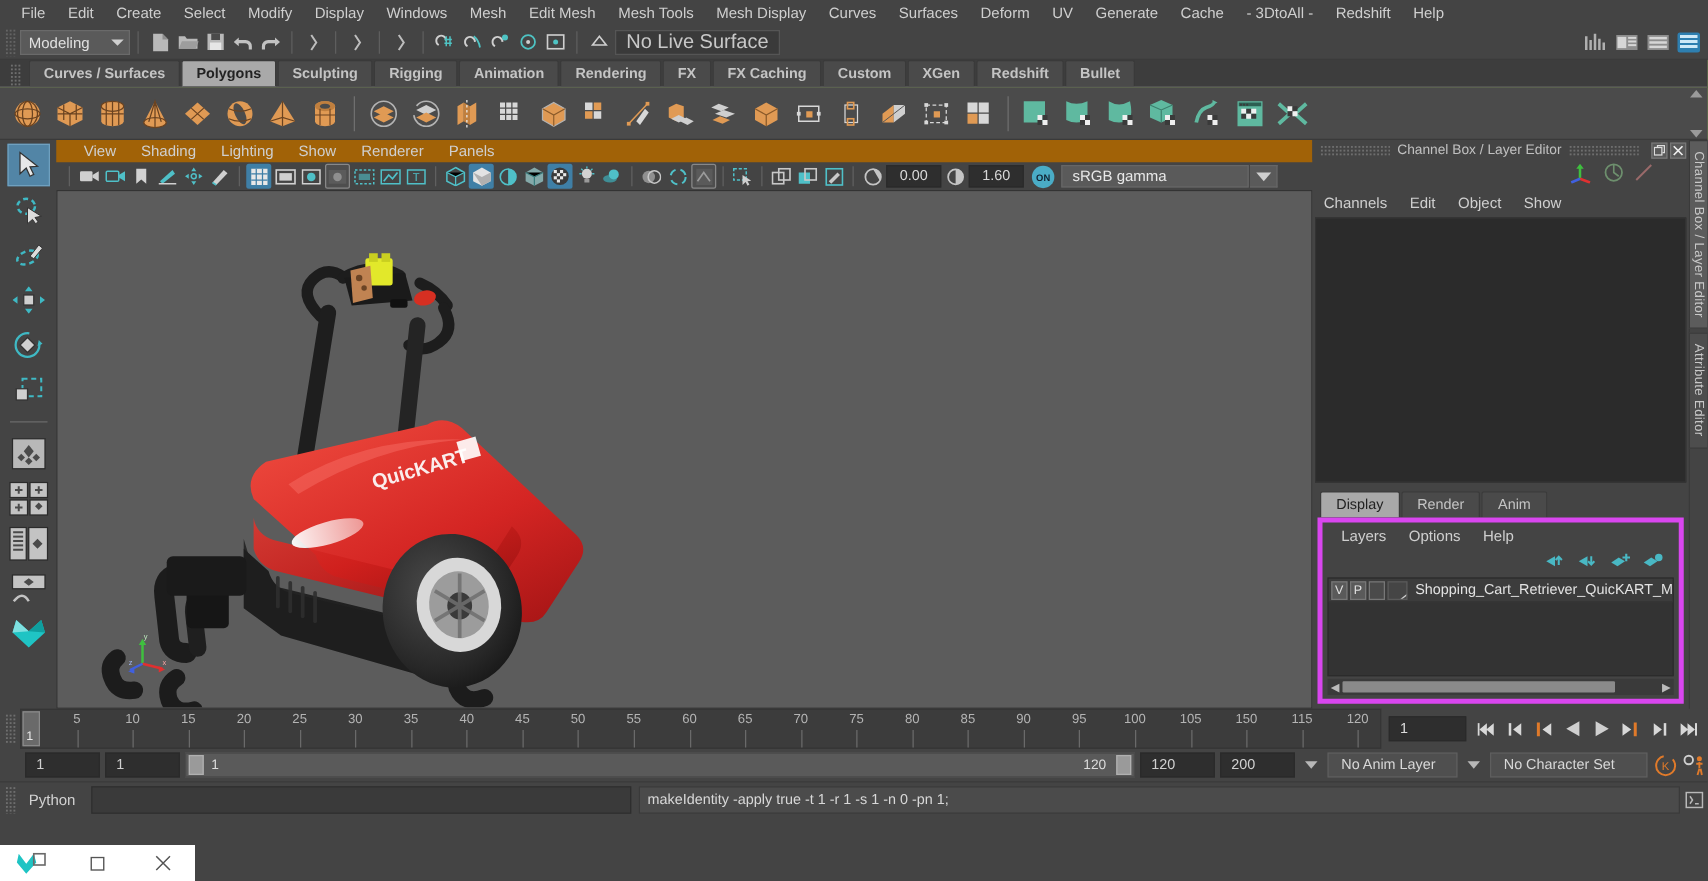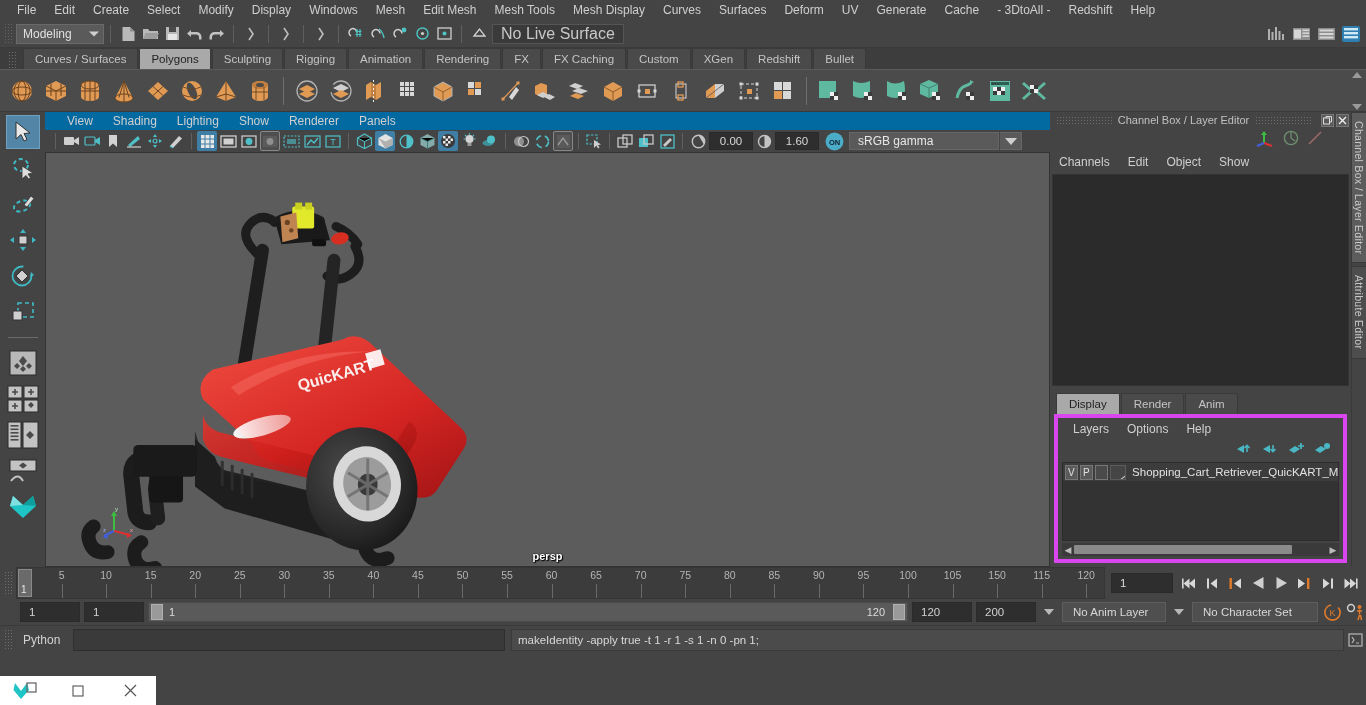--- a/index.html
+++ b/index.html
@@ -45,21 +45,21 @@
   }
   .sl-sep{ width:1px; height:18px; background:#5e5e5e; margin:0 6px; }
   .sl-icon{ width:22px;height:22px;display:flex;align-items:center;justify-content:center; }
   .livebox{
     height:20px; background:#3a3a3a; border:1px solid #555; color:#c8c8c8;
     display:flex;align-items:center; padding:0 8px; font-size:16px; margin-left:2px;
   }
   .sl-right{ margin-left:auto; display:flex; align-items:center; gap:3px; padding-right:4px; }
 
   
-  .shelfwrap{ background:#bef264; }
+  .shelfwrap{ background:#bef264;font-weight:bold; }
   .shelftabs{
     height:22px; display:flex; align-items:flex-end; padding-left:6px;
     background:#3d3d3d; border-bottom:1px solid #5a5a5a;
   }
   .shelfgrip{
     width:9px;height:18px;margin:2px 6px 0 2px;
     background-image:radial-gradient(#6e6e6e 1px, transparent 1px);
     background-size:3px 3px;
   }
   .shelftab{
@@ -91,21 +91,21 @@
     width:45px; background:#444; display:flex; flex-direction:column;
     align-items:center; padding-top:3px; gap:2px;
   }
   .tbtn{ width:34px;height:34px; display:flex;align-items:center;justify-content:center; }
   .tbtn.sel{ background:#5285a6; border:1px solid #6fa0bf; }
   .tdiv{ width:30px; height:1px; background:#6a6a6a; margin:6px 0; }
 
   
   .vpcol{ flex:1; display:flex; flex-direction:column; background:#444; min-width:0; }
   .vpmenu{
-    height:18px; display:flex; align-items:center; padding-left:12px; background:#0369a1;
+    height:18px; display:flex; align-items:center; padding-left:12px; background:#a16207;
   }
   .vpmenu .vm{ padding:0 10px; font-size:12px; color:#cfcfcf; }
   .vptool{
     height:22px; background:#444; display:flex; align-items:center; padding-left:6px; gap:1px;
   }
   .vicon{ width:20px;height:20px;display:flex;align-items:center;justify-content:center;border-radius:2px; }
   .vicon.on{ background:#3f7fa6; }
   .vicon.framed{ border:1px solid #888; background:#4e4e4e; }
   .vsep2{ width:1px;height:16px;background:#606060;margin:0 4px; }
   .numfield{
@@ -1173,21 +1173,20 @@
             <path d="M12 26 L28 30" stroke="#e03030" stroke-width="2"></path>
             <path d="M30 30.5 l-5 -2.5 v5Z" fill="#e03030"></path>
             <path d="M12 26 L2 31" stroke="#4060e0" stroke-width="2"></path>
             <path d="M0.5 32 l5 -2 v4Z" fill="#4060e0"></path>
             <text x="13" y="6" font-size="6" fill="#bfe8bf" font-family="Liberation Sans">y</text>
             <text x="1" y="27" font-size="6" fill="#9fb4f0" font-family="Liberation Sans">z</text>
             <text x="28" y="27" font-size="6" fill="#f0a0a0" font-family="Liberation Sans">x</text>
           </svg>
         </div>
 
-        <div class="persp-label">persp</div>
       </div>
     </div>
 
     <div class="rightcol">
       <div class="rpanel">
         <div class="rptitle">
           <div class="dotfill"></div>
           <span>Channel Box / Layer Editor</span>
           <div class="dotfill"></div>
           <div class="btns">

